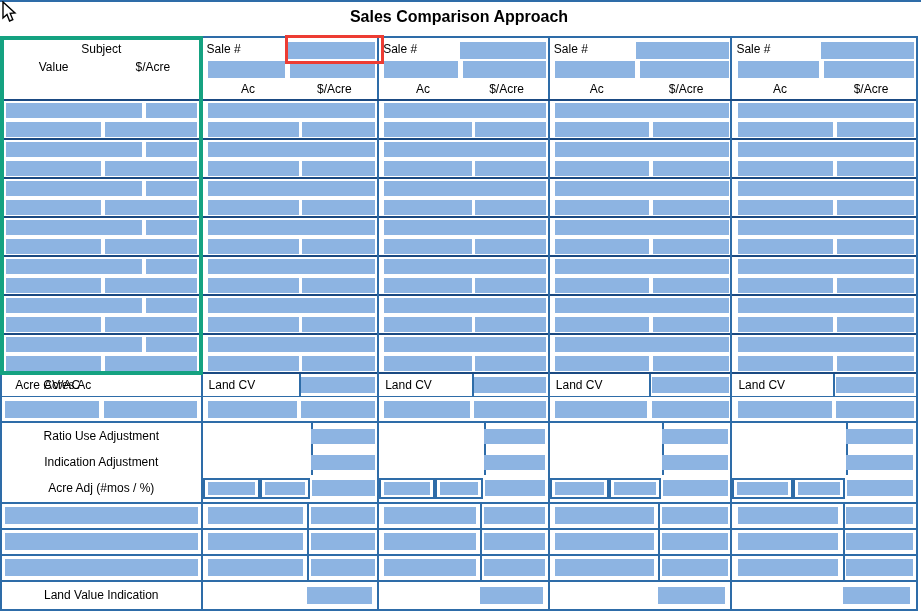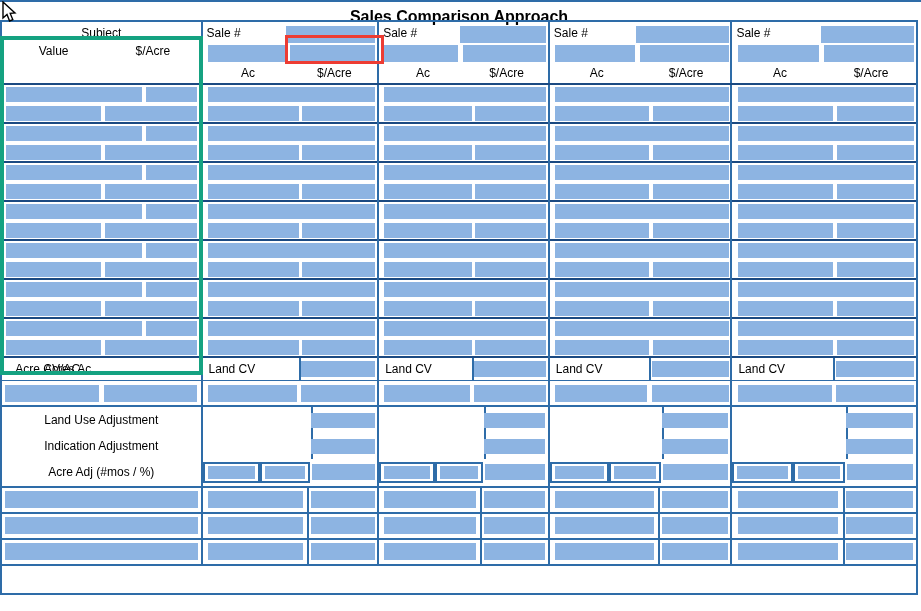--- a/index.html
+++ b/index.html
@@ -2,21 +2,21 @@
 <html style="--cell: #8db4e2; --grid: #2e6ca8; --dark: #1b4a82; --green: #15a281; --red: #ed3c33;"><head>
 <meta charset="utf-8">
 <style>
   html,body{margin:0;padding:0;background:#fff;}
   #screen{position:relative;width:921px;height:611px;background:#fff;overflow:hidden;
           font-family:"Liberation Sans",sans-serif;font-size:12px;color:#000;}
   #top-line{position:absolute;left:0;top:0;width:921px;height:2px;background:var(--grid);}
   #cursor{position:absolute;left:1px;top:1px;z-index:9;}
   #title{position:absolute;top:8px;left:0;width:918px;text-align:center;
          font-size:16px;font-weight:bold;}
-  #sheet{position:absolute;left:0;top:20px;width:918px;height:575px;box-sizing:border-box;
+  #sheet{position:absolute;left:0;top:36px;width:918px;height:575px;box-sizing:border-box;
          border:2px solid var(--grid);}
   .band{display:flex;}
   .col{position:relative;box-sizing:border-box;border-right:2px solid var(--grid);}
   .band .col:last-child{border-right:none;}
   .col-subject{width:201px;}
   .cell{position:absolute;background:var(--cell);height:15px;top:2px;}
   .lbl{white-space:nowrap;}
   
   .band-header{height:63px;border-bottom:2px solid var(--dark);box-sizing:border-box;}
   .hr1{position:relative;height:22px;}
@@ -531,21 +531,21 @@
     <span class="cell" style="left:56.5%;width:42.5%"></span>
         </div>
         <div class="col sale-col" style="width: 184px;">
           <span class="cell" style="left:3%;width:51%"></span>
     <span class="cell" style="left:56.5%;width:42.5%"></span>
         </div>
       </div>
 
     <div class="band band-adjust">
       <div class="col col-subject">
-        <div class="adj-lbl lbl">Land Use Adjustment</div>
+        <div class="adj-lbl lbl">Ratio Use Adjustment</div>
         <div class="adj-lbl lbl">Indication Adjustment</div>
         <div class="adj-lbl lbl">Acre Adj (#mos / %)</div>
       </div>
     <div class="col sale-col" style="width: 177px;">
           <span class="adj-vline"></span>
     <div class="adj-row">
             <span class="cell adj-cell"></span>
           </div>
     <div class="adj-row">
             <span class="cell adj-cell"></span>
@@ -685,18 +685,35 @@
     <span class="cell" style="left:3%;width:54.5%"></span>
     <span class="cell" style="left:62%;width:36.5%"></span>
         </div>
         <div class="col sale-col" style="width: 184px;">
           <span class="vline" style="left:60%"></span>
     <span class="cell" style="left:3%;width:54.5%"></span>
     <span class="cell" style="left:62%;width:36.5%"></span>
         </div>
       </div>
 
+    <div class="band band-lvi">
+      <div class="col col-subject">
+        <div class="lvi-lbl lbl">Land Value Indication</div>
+      </div>
+    <div class="col sale-col" style="width: 177px;">
+          <span class="cell"></span>
+        </div>
+        <div class="col sale-col" style="width: 171px;">
+          <span class="cell"></span>
+        </div>
+        <div class="col sale-col" style="width: 183px;">
+          <span class="cell"></span>
+        </div>
+        <div class="col sale-col" style="width: 184px;">
+          <span class="cell"></span>
+        </div>
+      </div>
 
   </div>
 
   <div id="green-box"></div>
   <div id="red-box"></div>
 </div>
 
 </body></html>

